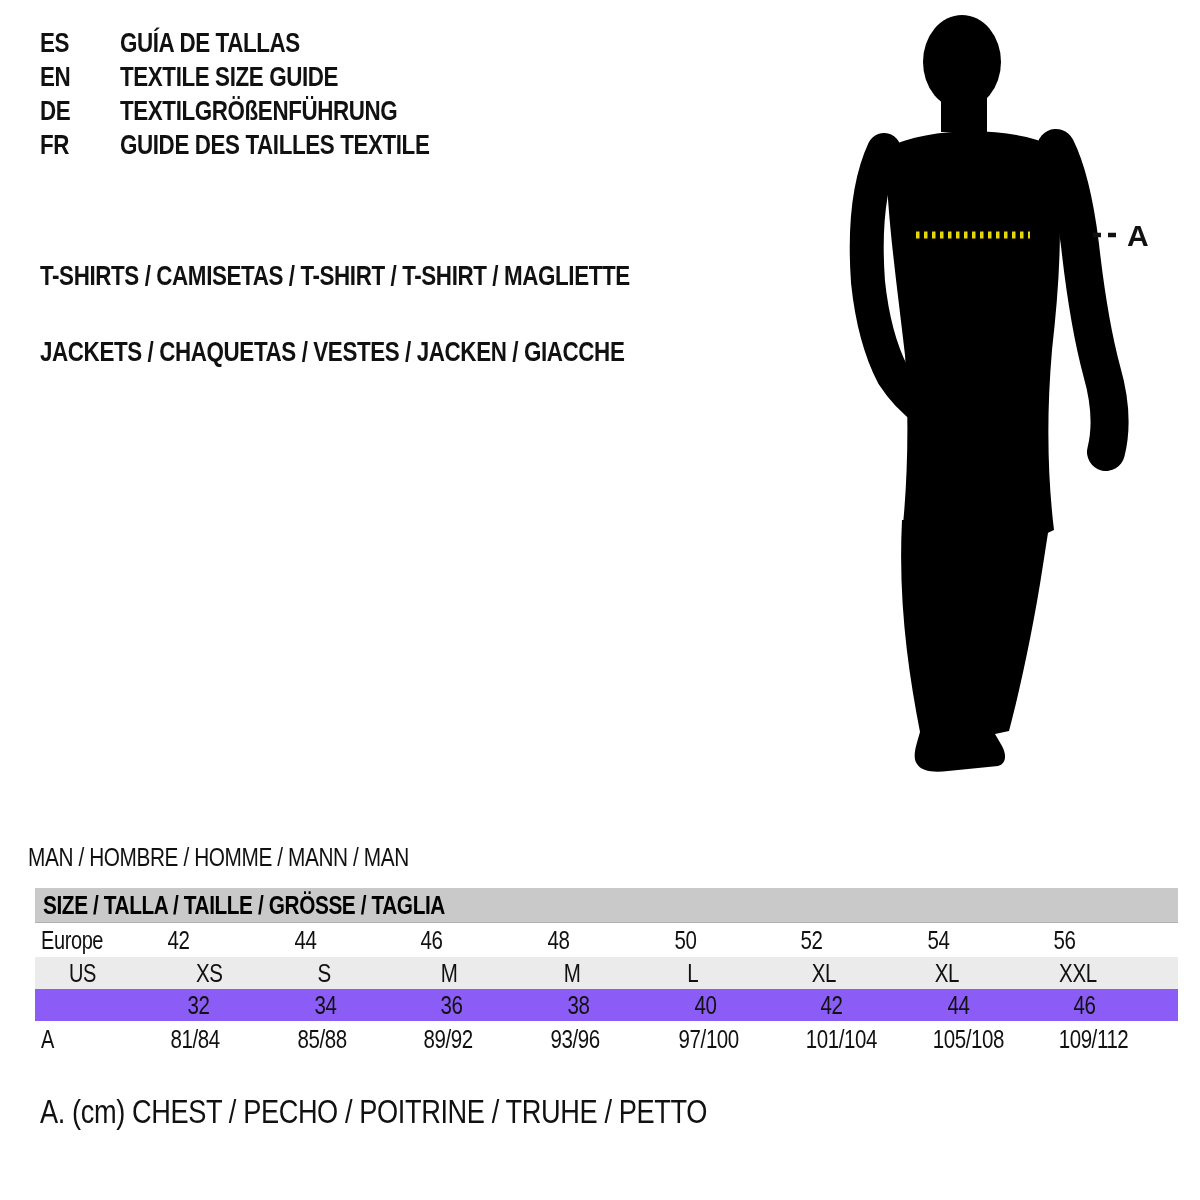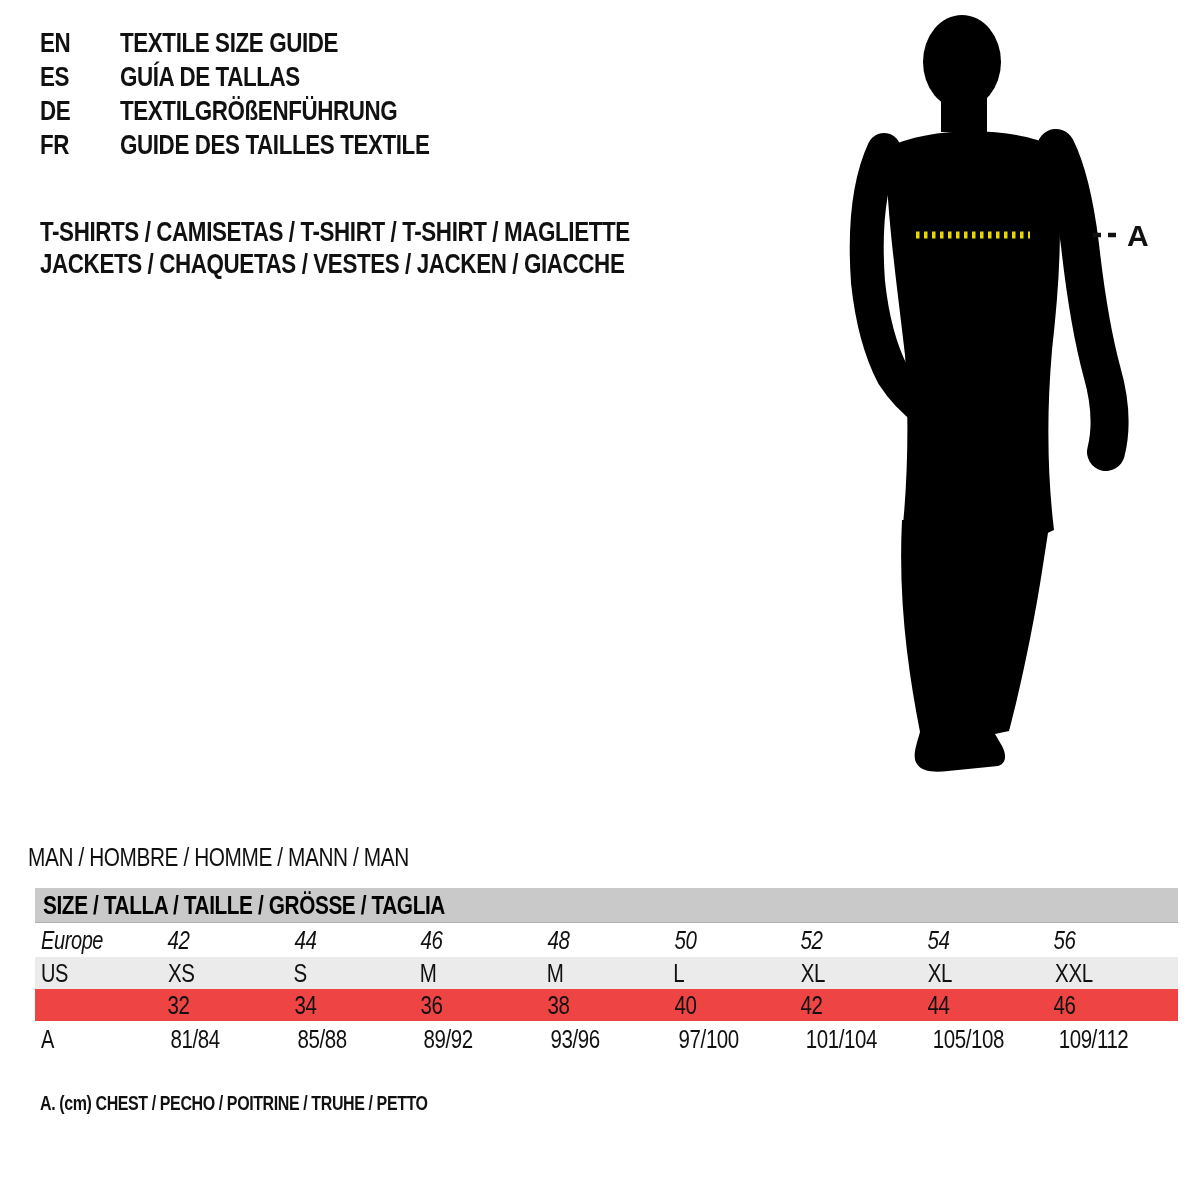--- a/index.html
+++ b/index.html
@@ -18,21 +18,21 @@
   .condc { transform: scaleX(0.82); transform-origin: center center; display: inline-block; white-space: nowrap; letter-spacing: -0.5px; }
 
   
   .langs { left: 40px; top: 26px; }
   .lang-row { height: 34px; line-height: 34px; font-size: 28px; font-weight: bold; }
   .lang-row .code  { display: inline-block; width: 100px; }
   .lang-row .title { display: inline-block; }
 
   
   .cats { left: 40px; top: 216px; }
-  .cat-row { height: 32px; line-height: 32px; font-size: 28px; font-weight: bold; }
+  .cat-row { height: 32px; line-height: 32px; font-size: 28px; font-weight: bold; margin-top: 44px; }
 
   
   .figure { left: 820px; top: 0; width: 380px; height: 800px; }
 
   
   .section-title { left: 28px; top: 842px; font-size: 26px; font-weight: normal; }
 
   
   .size-table { left: 35px; top: 888px; width: 1143px; }
   .t-header {
@@ -40,39 +40,39 @@
     background: #c9c9c9;
     border-bottom: 1px solid #b0b0b0;
     padding-left: 8px;
     font-size: 26px; font-weight: bold; color: #000000;
   }
   .trow {
     display: grid;
     grid-template-columns: 130px repeat(8, 1fr);
     align-items: center;
   }
-  .trow.r-europe { height: 34px; background: #ffffff; font-style: italic; }
-  .trow.r-us     { height: 32px; background: #ebebeb; }
-  .trow.r-num    { height: 32px; background: #ef4444; }
+  .trow.r-europe { height: 34px; background: #ffffff; }
+  .trow.r-us     { height: 32px; background: #ebebeb; padding-left: 28px; }
+  .trow.r-num    { height: 32px; background: #8b5cf6; gap: 20px; }
   .trow.r-a      { height: 36px; background: #ffffff; }
   .tlabel { text-align: left; padding-left: 6px; font-size: 25px; }
   .tval   { text-align: left; font-size: 25px; }
 
   
-  .footnote { left: 40px; top: 1092px; font-size: 20px; font-weight: bold; text-align: right; }
+  .footnote { left: 40px; top: 1092px; font-size: 34px; font-weight: normal; text-align: right; }
 </style>
 </head>
 <body>
 
 <div class="abs langs">
   <div class="lang-row">
-    <span class="cond"><span class="code">EN</span><span class="title">TEXTILE SIZE GUIDE</span></span>
+    <span class="cond"><span class="code">ES</span><span class="title">GUÍA DE TALLAS</span></span>
   </div>
   <div class="lang-row">
-    <span class="cond"><span class="code">ES</span><span class="title">GUÍA DE TALLAS</span></span>
+    <span class="cond"><span class="code">EN</span><span class="title">TEXTILE SIZE GUIDE</span></span>
   </div>
   <div class="lang-row">
     <span class="cond"><span class="code">DE</span><span class="title">TEXTILGRÖßENFÜHRUNG</span></span>
   </div>
   <div class="lang-row">
     <span class="cond"><span class="code">FR</span><span class="title">GUIDE DES TAILLES TEXTILE</span></span>
   </div>
 </div>
 
 <div class="abs cats">

